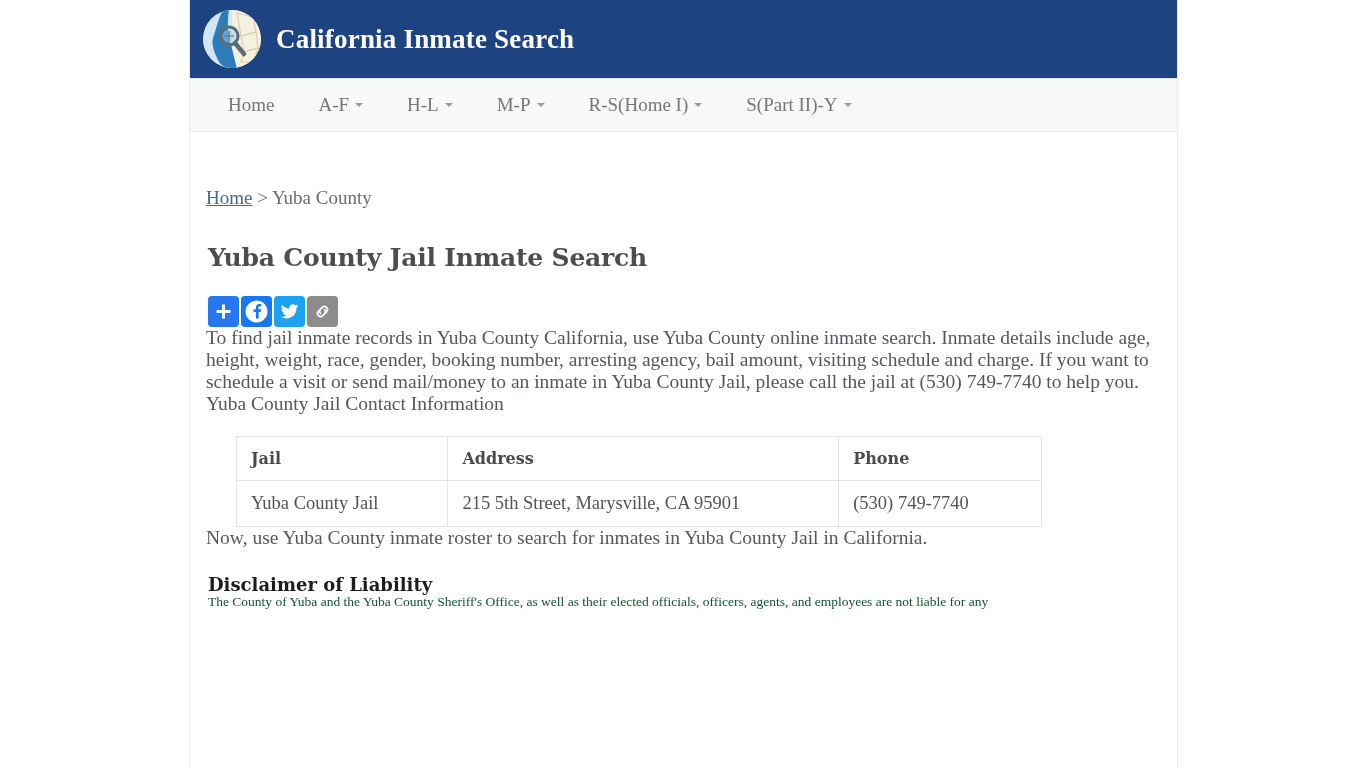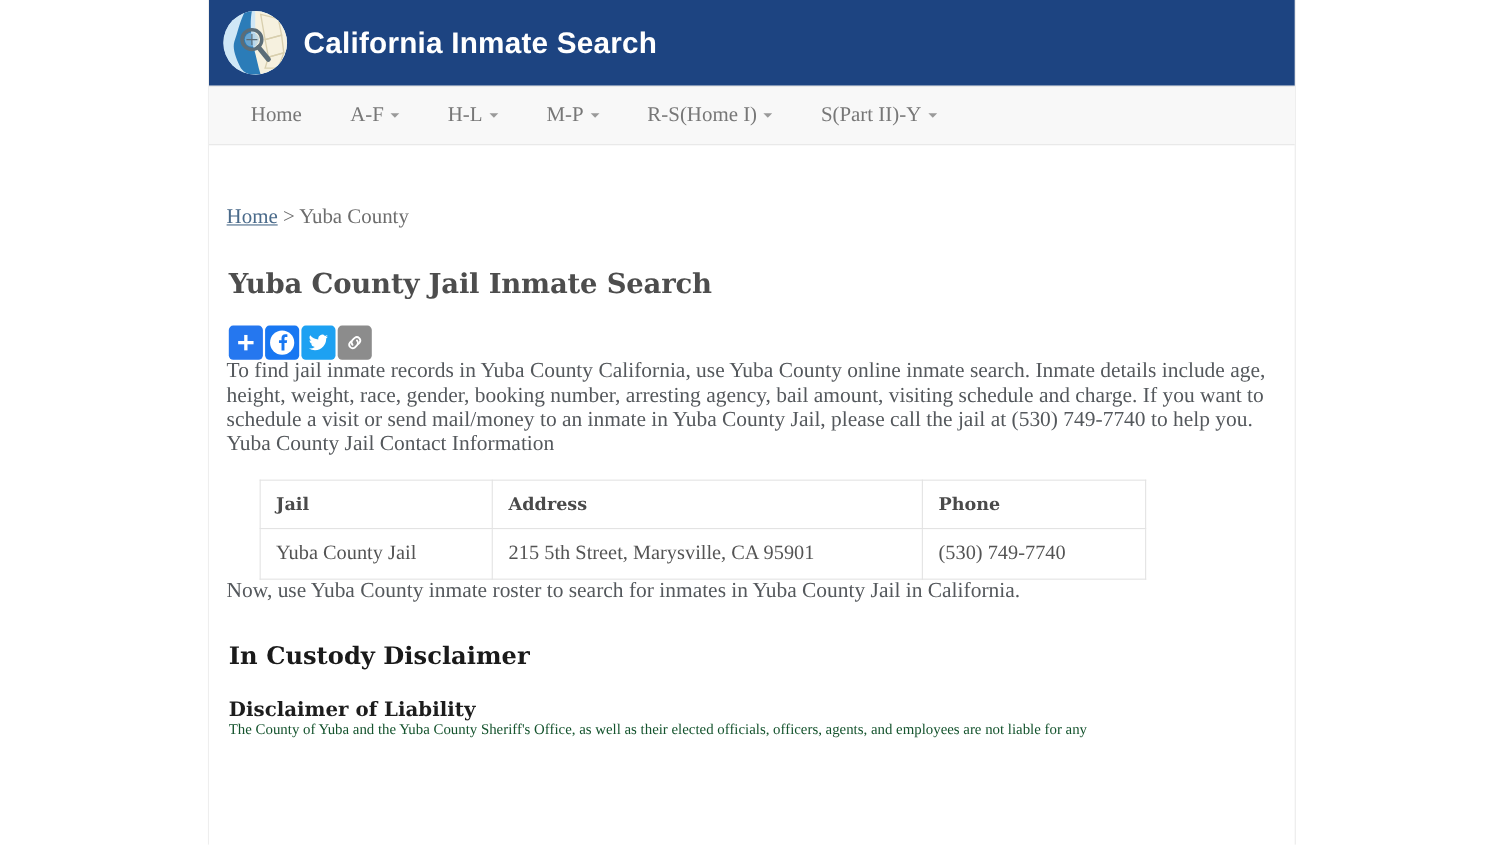--- a/index.html
+++ b/index.html
@@ -49,21 +49,21 @@
     flex: 0 0 58px;
     border-radius: 50%;
     overflow: hidden;
     background: #cfe6f5;
     position: relative;
     margin-right: 15px;
   }
   .logo-icon svg { display: block; }
 
   .site-title {
-    font-family: Liberation Sans, sans-serif;
+    font-family: Liberation Serif, serif;
     font-weight: bold;
     font-size: 27px;
     color: #ffffff;
     letter-spacing: 0.2px;
     white-space: nowrap;
   }
 
   
   .navbar {
     height: 54px;
@@ -313,20 +313,19 @@
           <tr>
             <td>Yuba County Jail</td>
             <td>215 5th Street, Marysville, CA 95901</td>
             <td>(530) 749-7740</td>
           </tr>
         </tbody>
       </table>
 
       <p class="body-text p-roster">Now, use Yuba County inmate roster to search for inmates in Yuba County Jail in California.</p>
 
-      <h2 class="disclaimer-heading">In Custody Disclaimer</h2>
 
       <div class="disclaimer-sub">Disclaimer of Liability</div>
       <div class="disclaimer-body">The County of Yuba and the Yuba County Sheriff's Office, as well as their elected officials, officers, agents, and employees are not liable for any</div>
 
     </div>
   </div>
 </div>
 
 </body></html>

